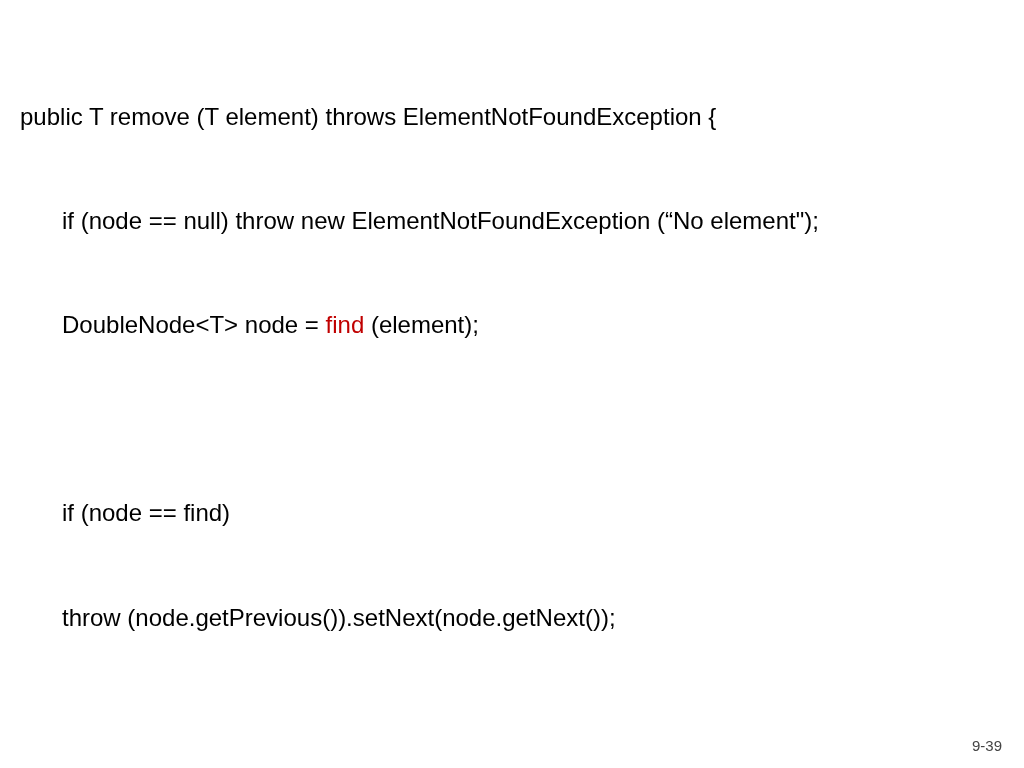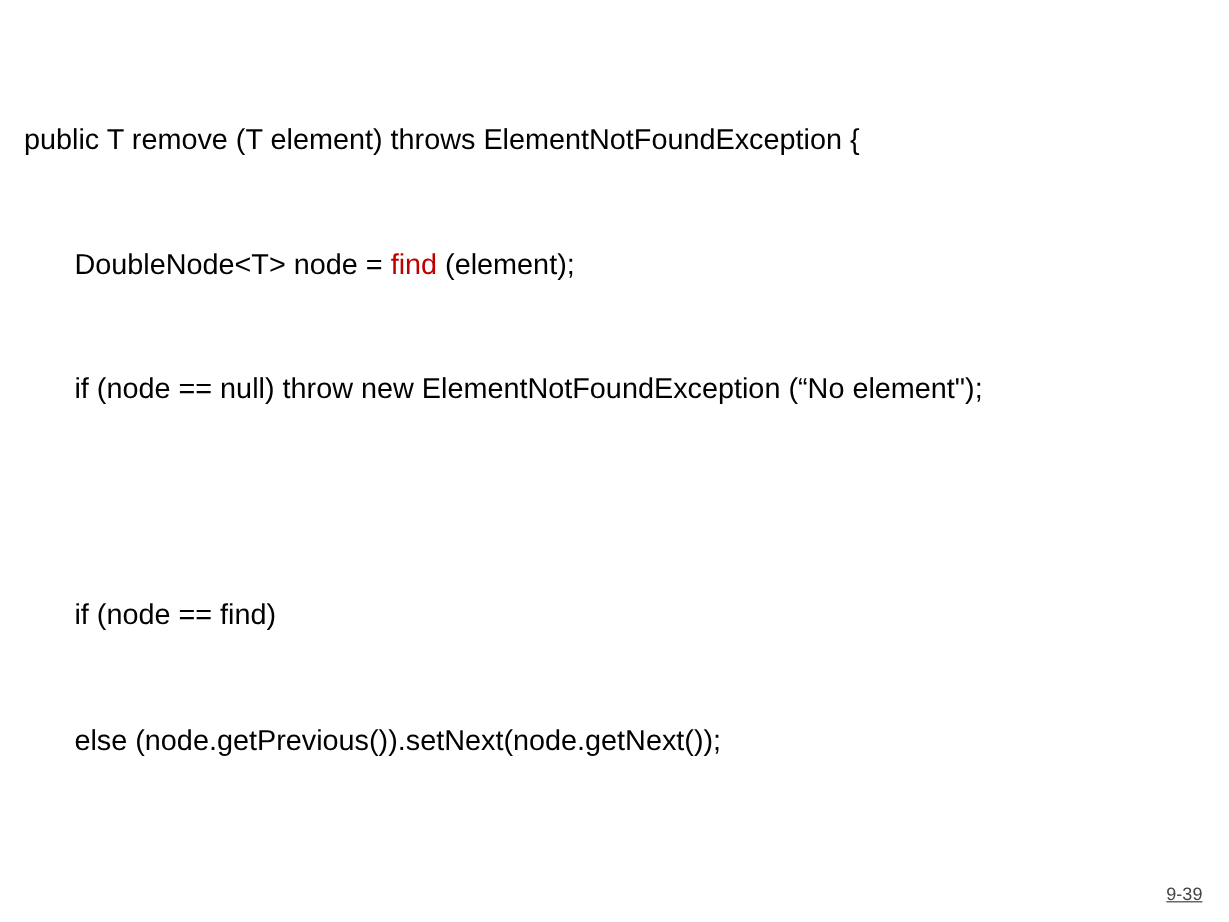--- a/index.html
+++ b/index.html
@@ -27,34 +27,33 @@
   .indent1 { padding-left: 42px; }
   .indent2 { padding-left: 130px; }
   .highlight { color: #c00000; }
   .para-gap { height: 14px; }
   .page-num {
     position: absolute;
     right: 22px;
     bottom: 14px;
     font-size: 15px;
     color: #444;
-    text-decoration: underline;
   }
 </style>
 </head>
 <body>
 
 <div class="slide">
   <div class="code-block">
     <div>public T remove (T element) throws ElementNotFoundException {</div>
+    <div class="indent1">if (node == null) throw new ElementNotFoundException (“No element");</div>
     <div class="indent1"><span>DoubleNode&lt;T&gt; node = </span><span class="highlight">find</span><span> (element);</span></div>
-    <div class="indent1">if (node == null) throw new ElementNotFoundException (“No element");</div>
     <div class="para-gap"></div>
     <div class="indent1">if (node == find)</div>
-    <div class="indent1">else (node.getPrevious()).setNext(node.getNext());</div>
+    <div class="indent1">throw (node.getPrevious()).setNext(node.getNext());</div>
     
     
     
     
     
     
     
     
   </div>
   <div class="page-num">9-39</div>

